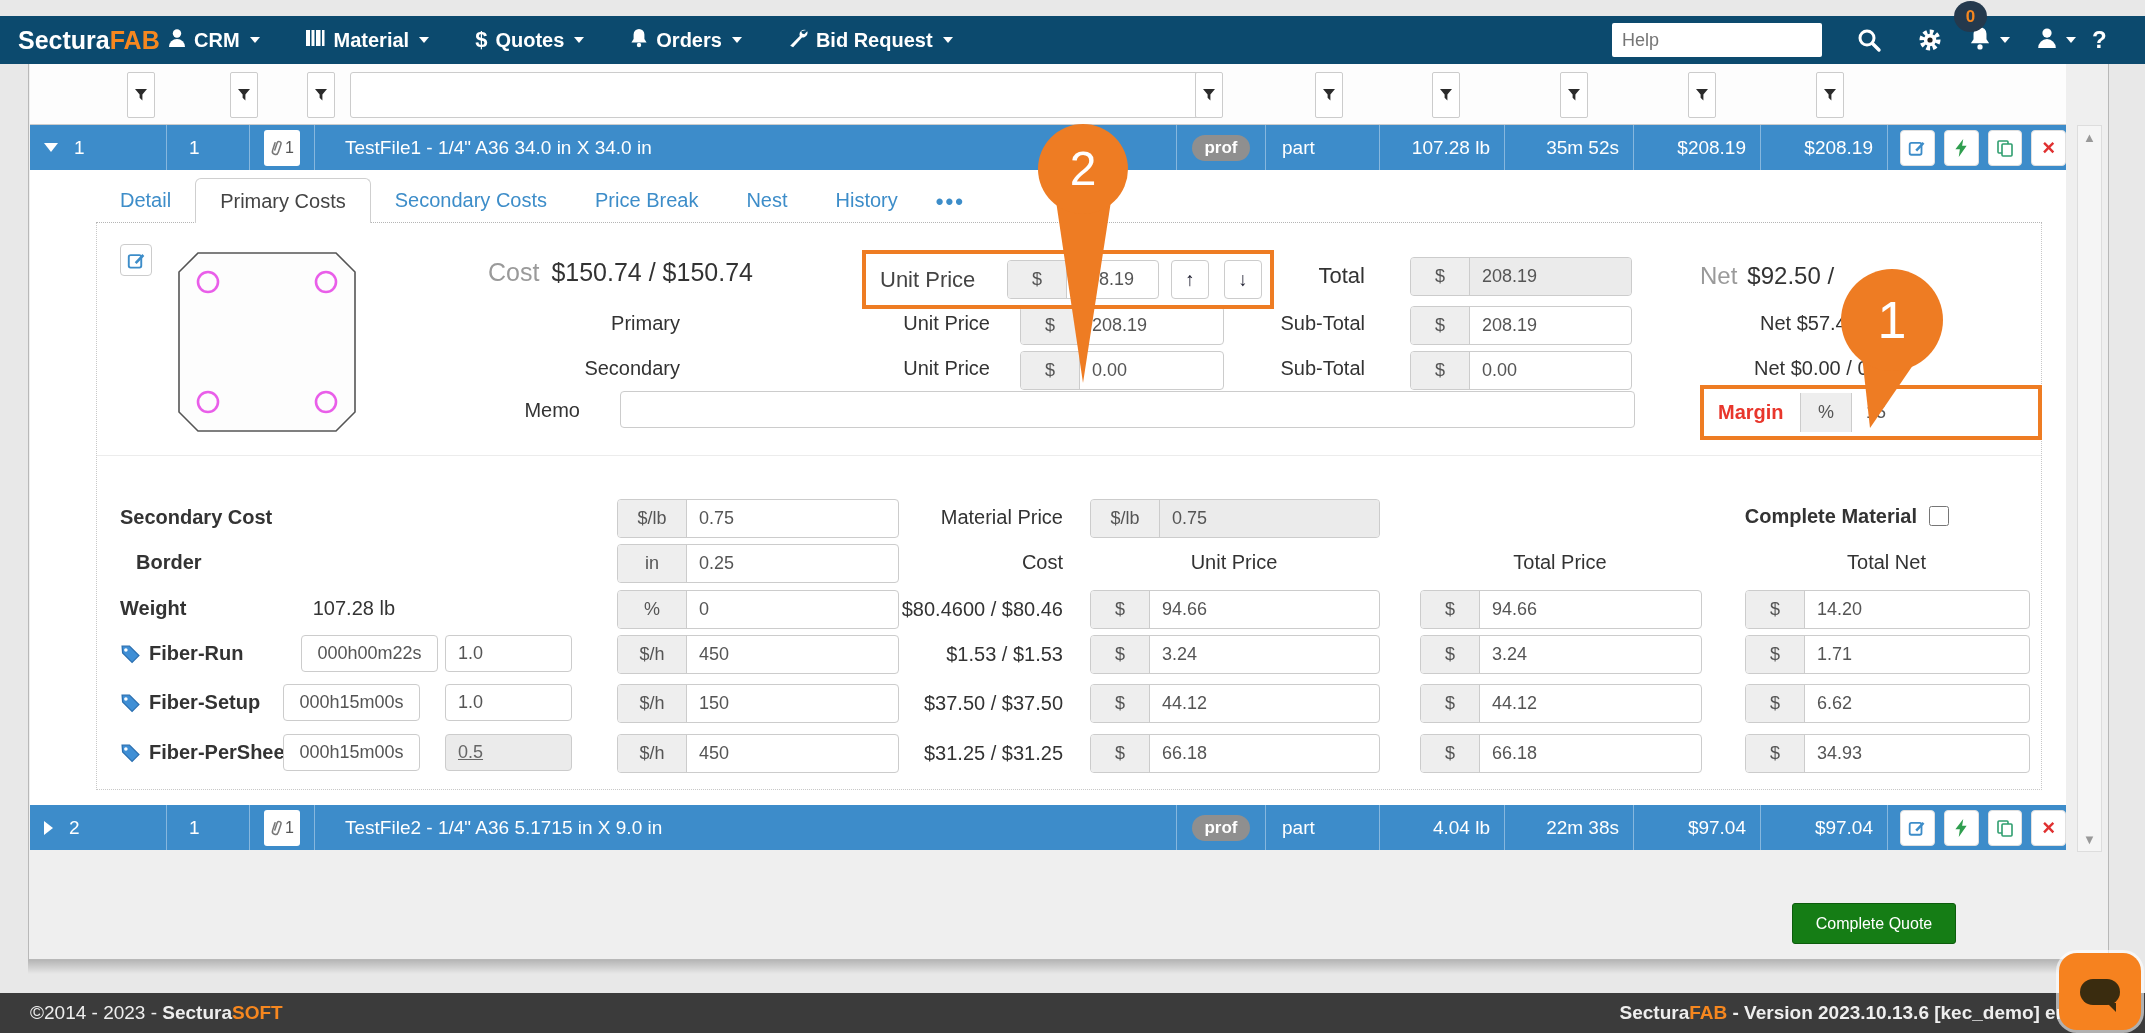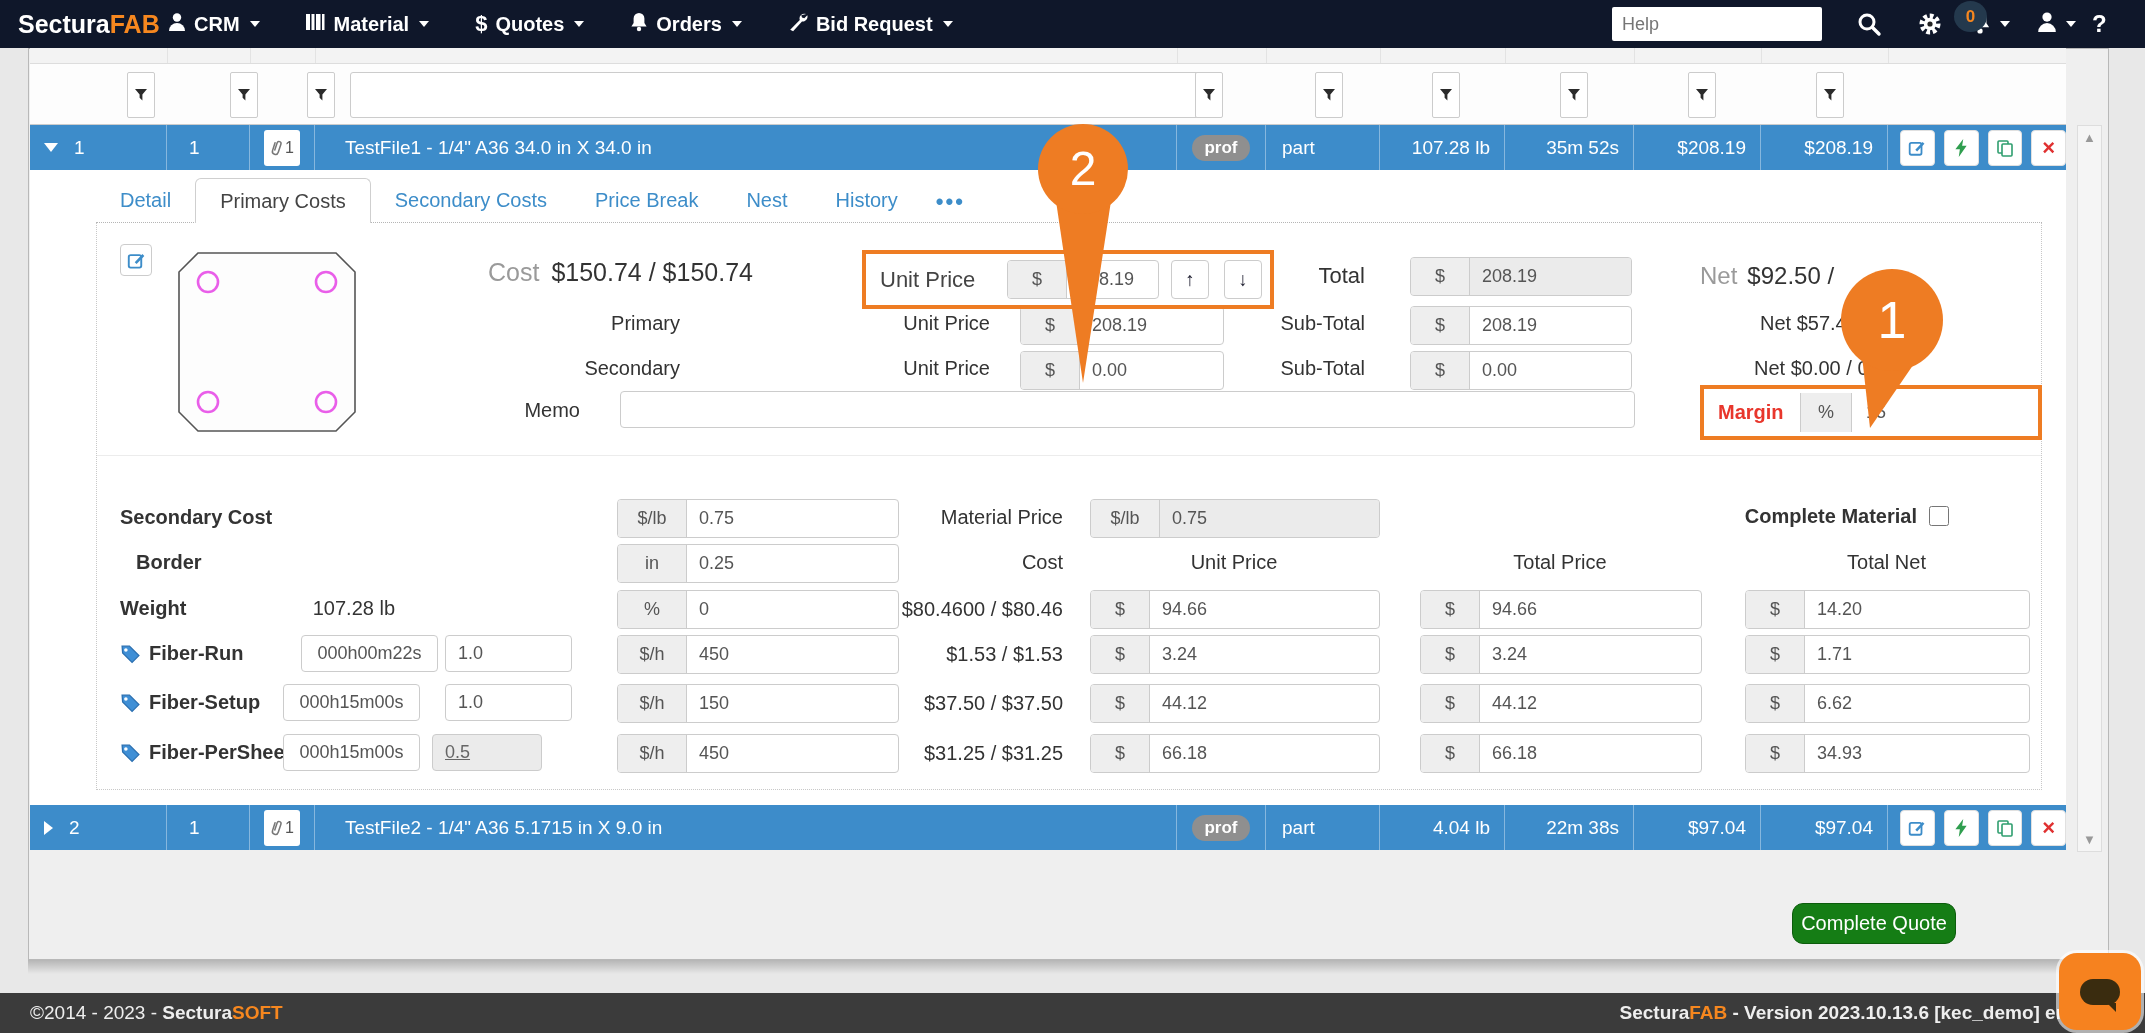--- a/index.html
+++ b/index.html
@@ -1,20 +1,20 @@
 <!DOCTYPE html>
 <html><head>
 <meta charset="utf-8">
 <style>
   html,body{margin:0;padding:0;}
   body{width:2145px;height:1033px;position:relative;overflow:hidden;background:#e8e8e8;
        font-family:"Liberation Sans",sans-serif;color:#333;}
   .abs{position:absolute;box-sizing:border-box;}
   
-  .navbar{left:0;top:0;width:2145px;height:48px;background:#0f172a;color:#fff;z-index:30;}
+  .navbar{left:0;top:16px;width:2145px;height:48px;background:#0c4a6e;color:#fff;z-index:30;}
   .brand{left:18px;top:0;height:48px;line-height:48px;font-size:25px;font-weight:bold;color:#fff;}
   .brand .accent{color:#f6871f;}
   .menus{left:168px;top:0;height:48px;display:flex;align-items:center;gap:46px;}
   .menu{display:flex;align-items:center;gap:8px;font-size:20px;font-weight:bold;color:#fff;cursor:pointer;}
   .caret{width:0;height:0;border-left:5px solid transparent;border-right:5px solid transparent;border-top:6px solid #fff;margin-left:2px;}
   .help-input{left:1612px;top:7px;width:210px;height:34px;border:none;border-radius:2px;padding:0 10px;font-size:18px;color:#333;font-family:inherit;}
   .nav-ico{top:0;height:48px;display:flex;align-items:center;color:#fff;}
   .badge-circle{left:1954px;top:1px;width:33px;height:31px;border-radius:50%;background:#24394d;color:#f6871f;
     font-size:17px;font-weight:bold;display:flex;align-items:center;justify-content:center;z-index:31;}
   
@@ -70,21 +70,21 @@
   .big{position:absolute;font-size:25px;color:#333;display:flex;gap:12px;align-items:baseline;}
   .grayword{color:#9a9a9a;}
   .netline{position:absolute;font-size:24px;color:#333;display:flex;gap:10px;align-items:baseline;}
   .netsmall{position:absolute;font-size:20px;color:#333;}
   .hl{position:absolute;border:4px solid #ee7c23;background:#fff;display:flex;align-items:center;z-index:6;}
   .spinbtn{width:36px;height:37px;background:#fff;border:1px solid #ccc;border-radius:4px;margin-left:5px;display:flex;align-items:center;justify-content:center;font-size:19px;color:#223;cursor:pointer;}
   .redlbl{color:#e8362c;font-weight:bold;font-size:20px;}
   .blab{position:absolute;font-size:20px;font-weight:bold;color:#333;display:flex;align-items:center;gap:8px;}
   .cm-row{position:absolute;display:flex;align-items:center;justify-content:flex-end;gap:8px;font-size:20px;font-weight:bold;color:#333;}
   .cm-row input{width:20px;height:20px;}
-  .btn-green{position:absolute;background:#157d15;border:1px solid #0c5c0c;border-radius:11px;color:#fff;font-size:20px;font-family:inherit;padding:5px;width:164px;height:41px;cursor:pointer;}
+  .btn-green{position:absolute;background:#157d15;border:1px solid #0c5c0c;border-radius:3px;color:#fff;font-size:16px;font-family:inherit;padding:5px;width:164px;height:41px;cursor:pointer;}
   
   .footer{left:0;top:993px;width:2145px;height:40px;background:#3b3b3b;color:#eee;display:flex;align-items:center;justify-content:space-between;padding:0 45px 0 30px;z-index:20;}
   .footer .lf{font-size:19px;}
   .footer .rf{font-size:19px;font-weight:bold;}
   .footer .accent{color:#f6871f;}
   .chat{left:2059px;top:953px;width:82px;height:77px;background:#f6821f;border-radius:18px;z-index:40;display:flex;align-items:center;justify-content:center;box-shadow:0 0 0 3px rgba(255,255,255,.6);}
   .chat .bub{width:40px;height:26px;background:#3a2c0f;border-radius:13px;position:relative;}
   .chat .bub:after{content:"";position:absolute;right:4px;bottom:-7px;width:0;height:0;border-left:9px solid transparent;border-top:9px solid #3a2c0f;}
   .pin{position:absolute;z-index:50;}
   svg text{font-family:"Liberation Sans",sans-serif;}
@@ -389,21 +389,21 @@
     </svg>
   <span>Fiber-PerSheet</span>
 </div>
 
 <div class="lbl r" style="left:280px;top:597px;width:115px;">107.28 lb</div>
 <input class="tinput center" style="left: 283px; top: 635px; width: 137px; margin-left: 18px;" value="000h00m22s">
 <input class="tinput center" style="left: 283px; top: 684px; width: 137px;" value="000h15m00s">
 <input class="tinput center" style="left: 283px; top: 734px; width: 137px;" value="000h15m00s">
 <input class="tinput" style="left: 445px; top: 635px; width: 127px;" value="1.0">
 <input class="tinput" style="left: 445px; top: 684px; width: 127px;" value="1.0">
-<input class="tinput disabled" style="left: 432px; top: 734px; width: 110px; text-decoration: underline;" value="0.5">
+<input class="tinput disabled" style="left: 445px; top: 734px; width: 127px; text-decoration: underline;" value="0.5">
 
 <span class="igroup" style="left:617px;top:499px;width:280px;">
   <span class="prefix" style="min-width:56px;">$/lb</span>
   <input value="0.75" style="">
 </span>
 <span class="igroup" style="left:617px;top:544px;width:280px;">
   <span class="prefix" style="min-width:56px;">in</span>
   <input value="0.25" style="">
 </span>
 <span class="igroup" style="left:617px;top:590px;width:280px;">

